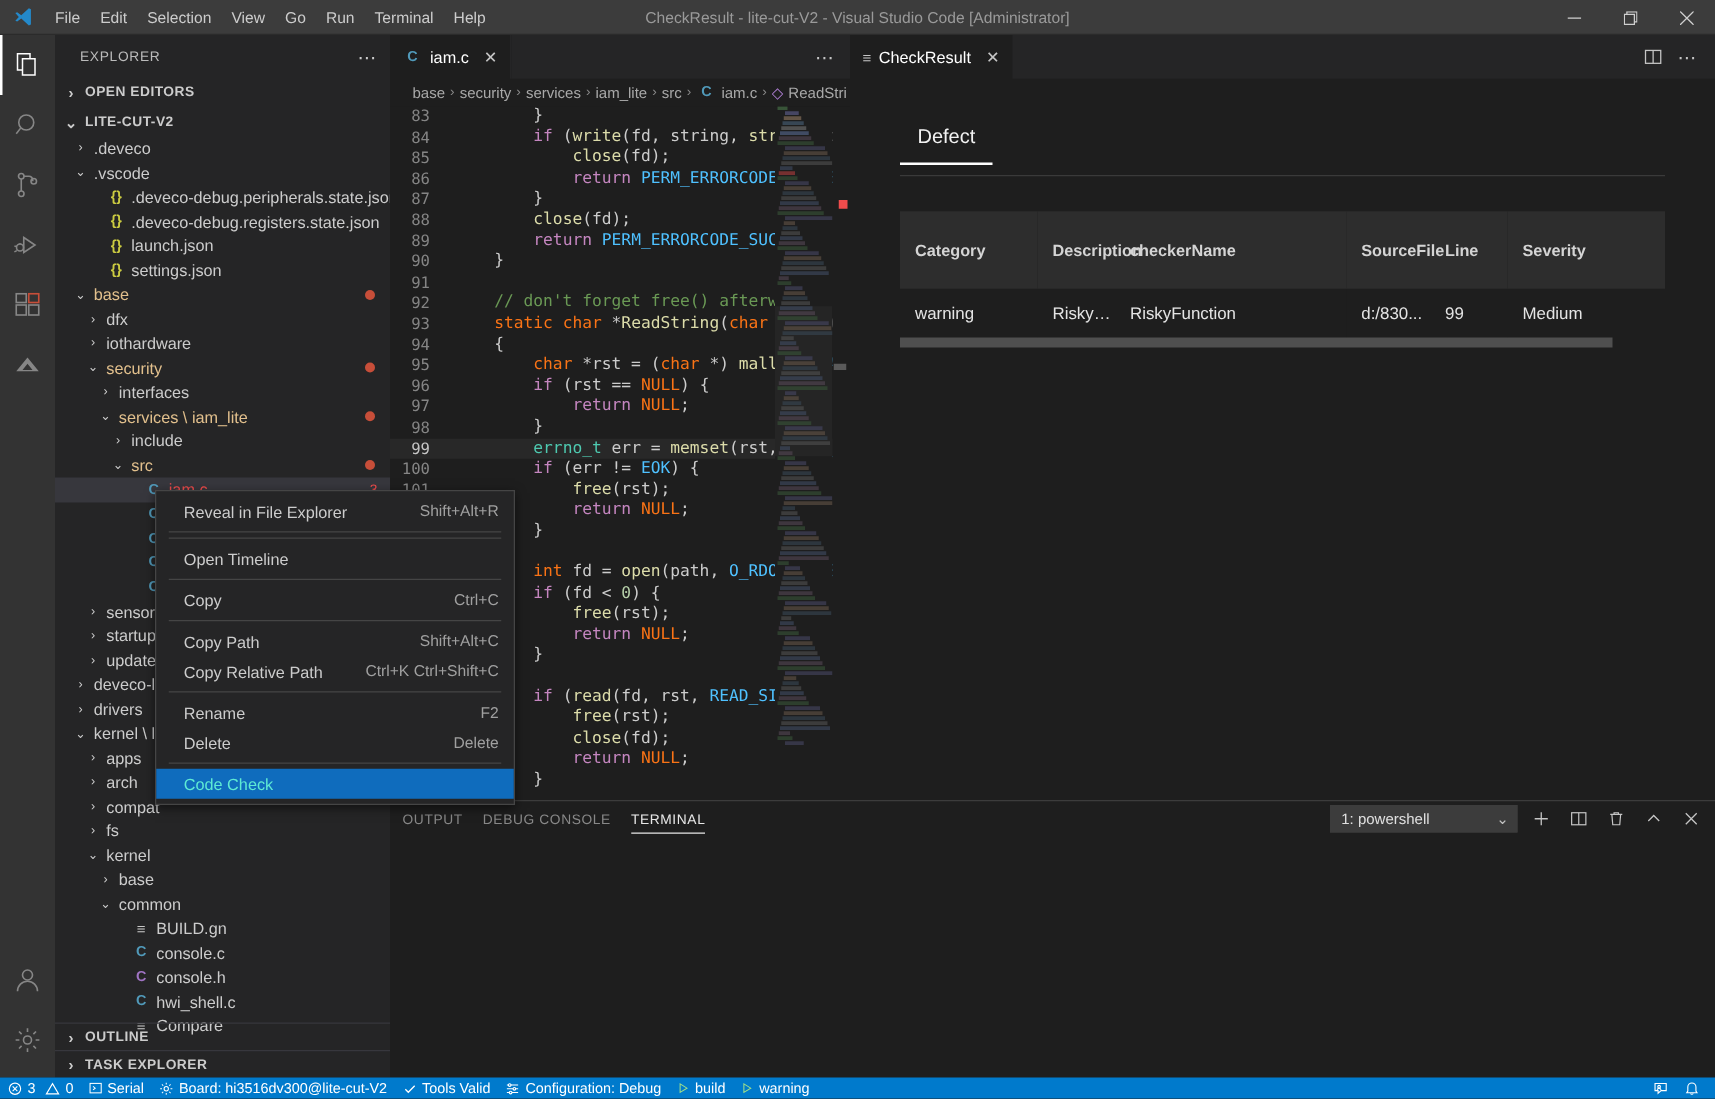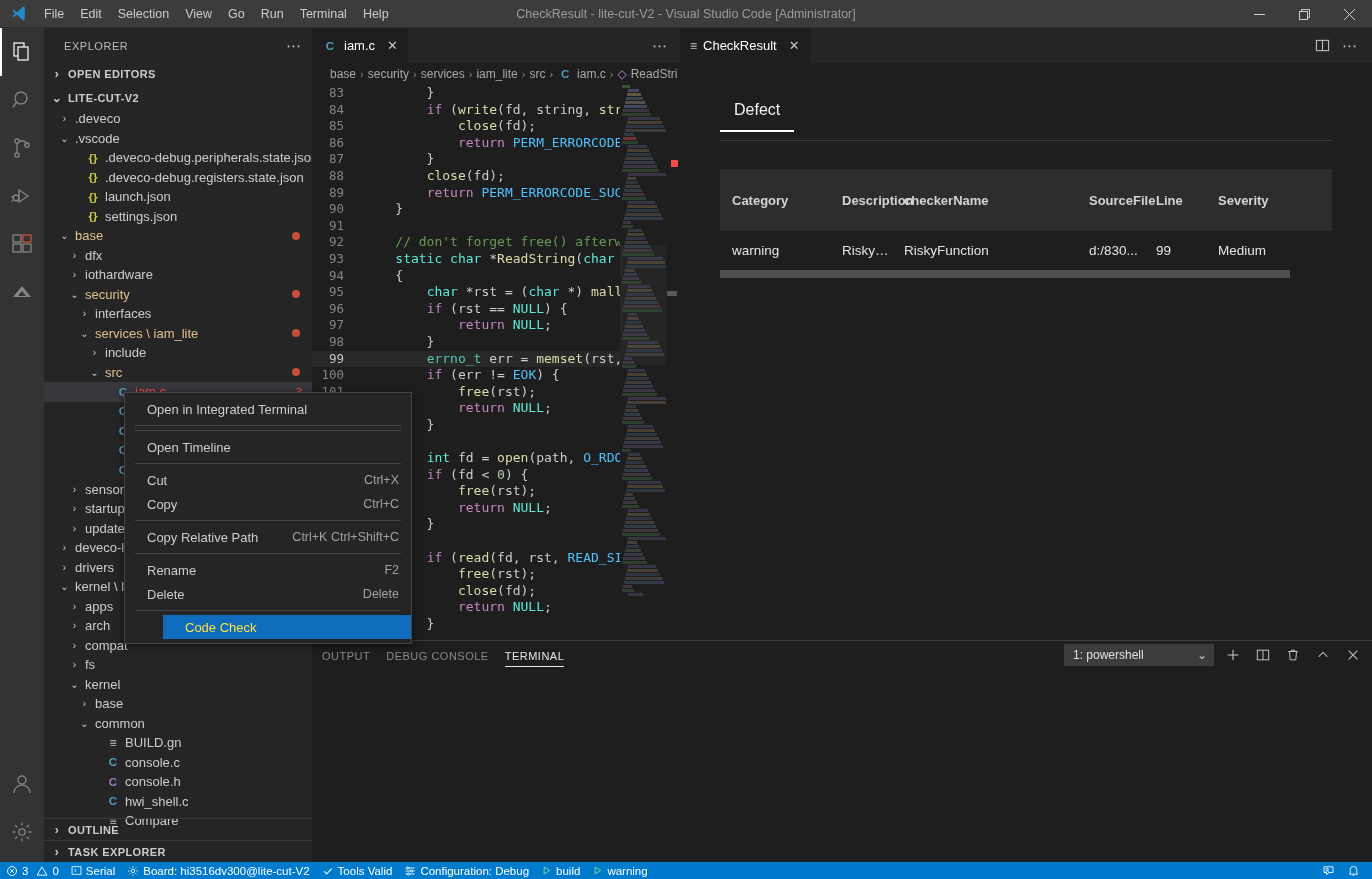--- a/index.html
+++ b/index.html
@@ -114,21 +114,21 @@
     white-space: pre; position: relative;
   }
   .cline { height: 16.6px; display: flex; }
   .cline.active { background: #282828; }
   .gutter {
     width: 44px; min-width: 44px; text-align: right; padding-right: 12px;
     color: #858585; font-family: "DejaVu Sans Mono", monospace; font-size: 12.5px;
   }
   .gutter.cur { color: #c6c6c6; }
   .ctext { padding-left: 8px; }
-  .k  { color: #5eead4; }  
+  .k  { color: #f97316; }  
   .kp { color: #c586c0; }  
   .fn { color: #dcdcaa; }
   .ty { color: #4ec9b0; }
   .cn { color: #4fc1ff; }
   .num{ color: #b5cea8; }
   .cm { color: #6a9955; }
   .minimap {
     position: absolute; right: 14px; top: 0; width: 46px; height: 555px;
     background: #1e1e1e; overflow: hidden;
   }
@@ -189,21 +189,21 @@
   
   .ctxmenu {
     position: absolute; left: 124px; top: 392px; width: 288px;
     background: #252526; border: 1px solid #454545; padding: 4px 0;
     box-shadow: 0 2px 8px rgba(0,0,0,.55); z-index: 50;
   }
   .ctx-item {
     height: 24px; display: flex; align-items: center; justify-content: space-between;
     padding: 0 12px 0 22px; font-size: 13px; color: #cccccc; cursor: pointer;
   }
-  .ctx-item.selected { background: #0f6cbd; color: #fde047; margin-left: 38px; }
+  .ctx-item.selected { background: #0f6cbd; color: #5eead4; }
   .ctx-key { color: #a0a0a0; font-size: 12.5px; }
   .ctx-item.selected .ctx-key { color: #ffffff; }
   .ctx-sep { height: 1px; background: #454545; margin: 4px 10px; }
 
   
   .statusbar {
     position: absolute; bottom: 0; left: 0; width: 1372px; height: 17px;
     background: #007acc; display: flex; align-items: center; color: #ffffff; font-size: 11.5px;
   }
   .sb-item { display: flex; align-items: center; gap: 4px; padding: 0 6px; height: 17px; cursor: pointer; }
@@ -775,39 +775,39 @@
               <path d="M3 3l10 10M13 3L3 13"></path>
             </svg>
         </div>
       </div>
     </div>
     <div style="height:190px"></div>
   </div>
 
   <div class="ctxmenu" id="ctxmenu">
       <div class="ctx-item">
-        <span>Open in Integrated Terminal</span>
-        <span class="ctx-key"></span>
+        <span>Reveal in File Explorer</span>
+        <span class="ctx-key">Shift+Alt+R</span>
       </div>
       <div class="ctx-sep"></div>
       <div class="ctx-sep"></div>
       <div class="ctx-item">
         <span>Open Timeline</span>
         <span class="ctx-key"></span>
       </div>
       <div class="ctx-sep"></div>
       <div class="ctx-item">
-        <span>Cut</span>
-        <span class="ctx-key">Ctrl+X</span>
-      </div>
-      <div class="ctx-item">
         <span>Copy</span>
         <span class="ctx-key">Ctrl+C</span>
       </div>
       <div class="ctx-sep"></div>
+      <div class="ctx-item">
+        <span>Copy Path</span>
+        <span class="ctx-key">Shift+Alt+C</span>
+      </div>
       <div class="ctx-item">
         <span>Copy Relative Path</span>
         <span class="ctx-key">Ctrl+K Ctrl+Shift+C</span>
       </div>
       <div class="ctx-sep"></div>
       <div class="ctx-item">
         <span>Rename</span>
         <span class="ctx-key">F2</span>
       </div>
       <div class="ctx-item">

